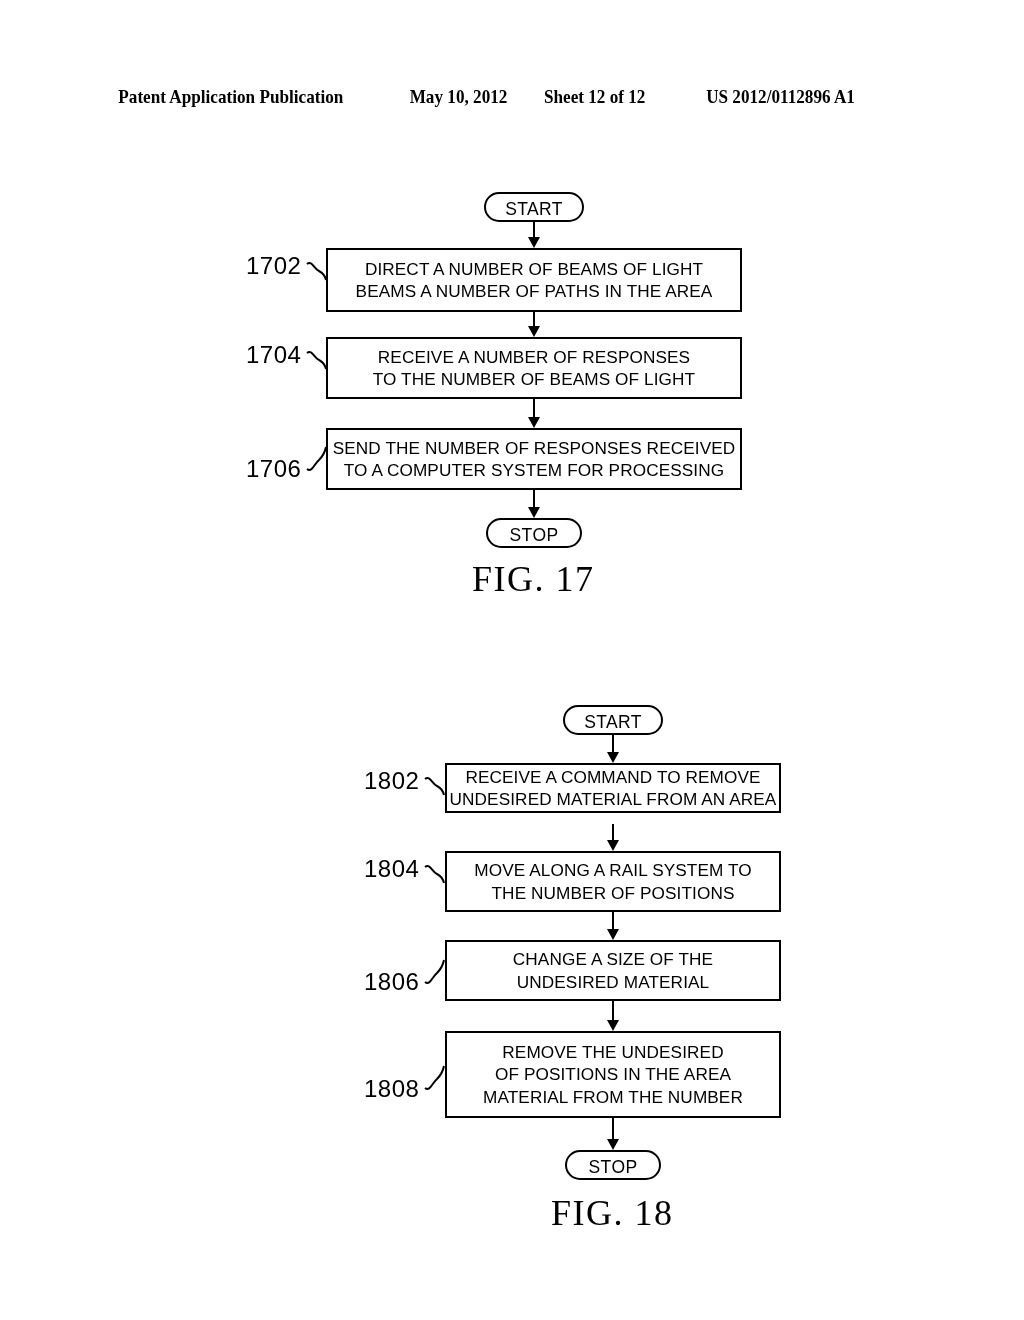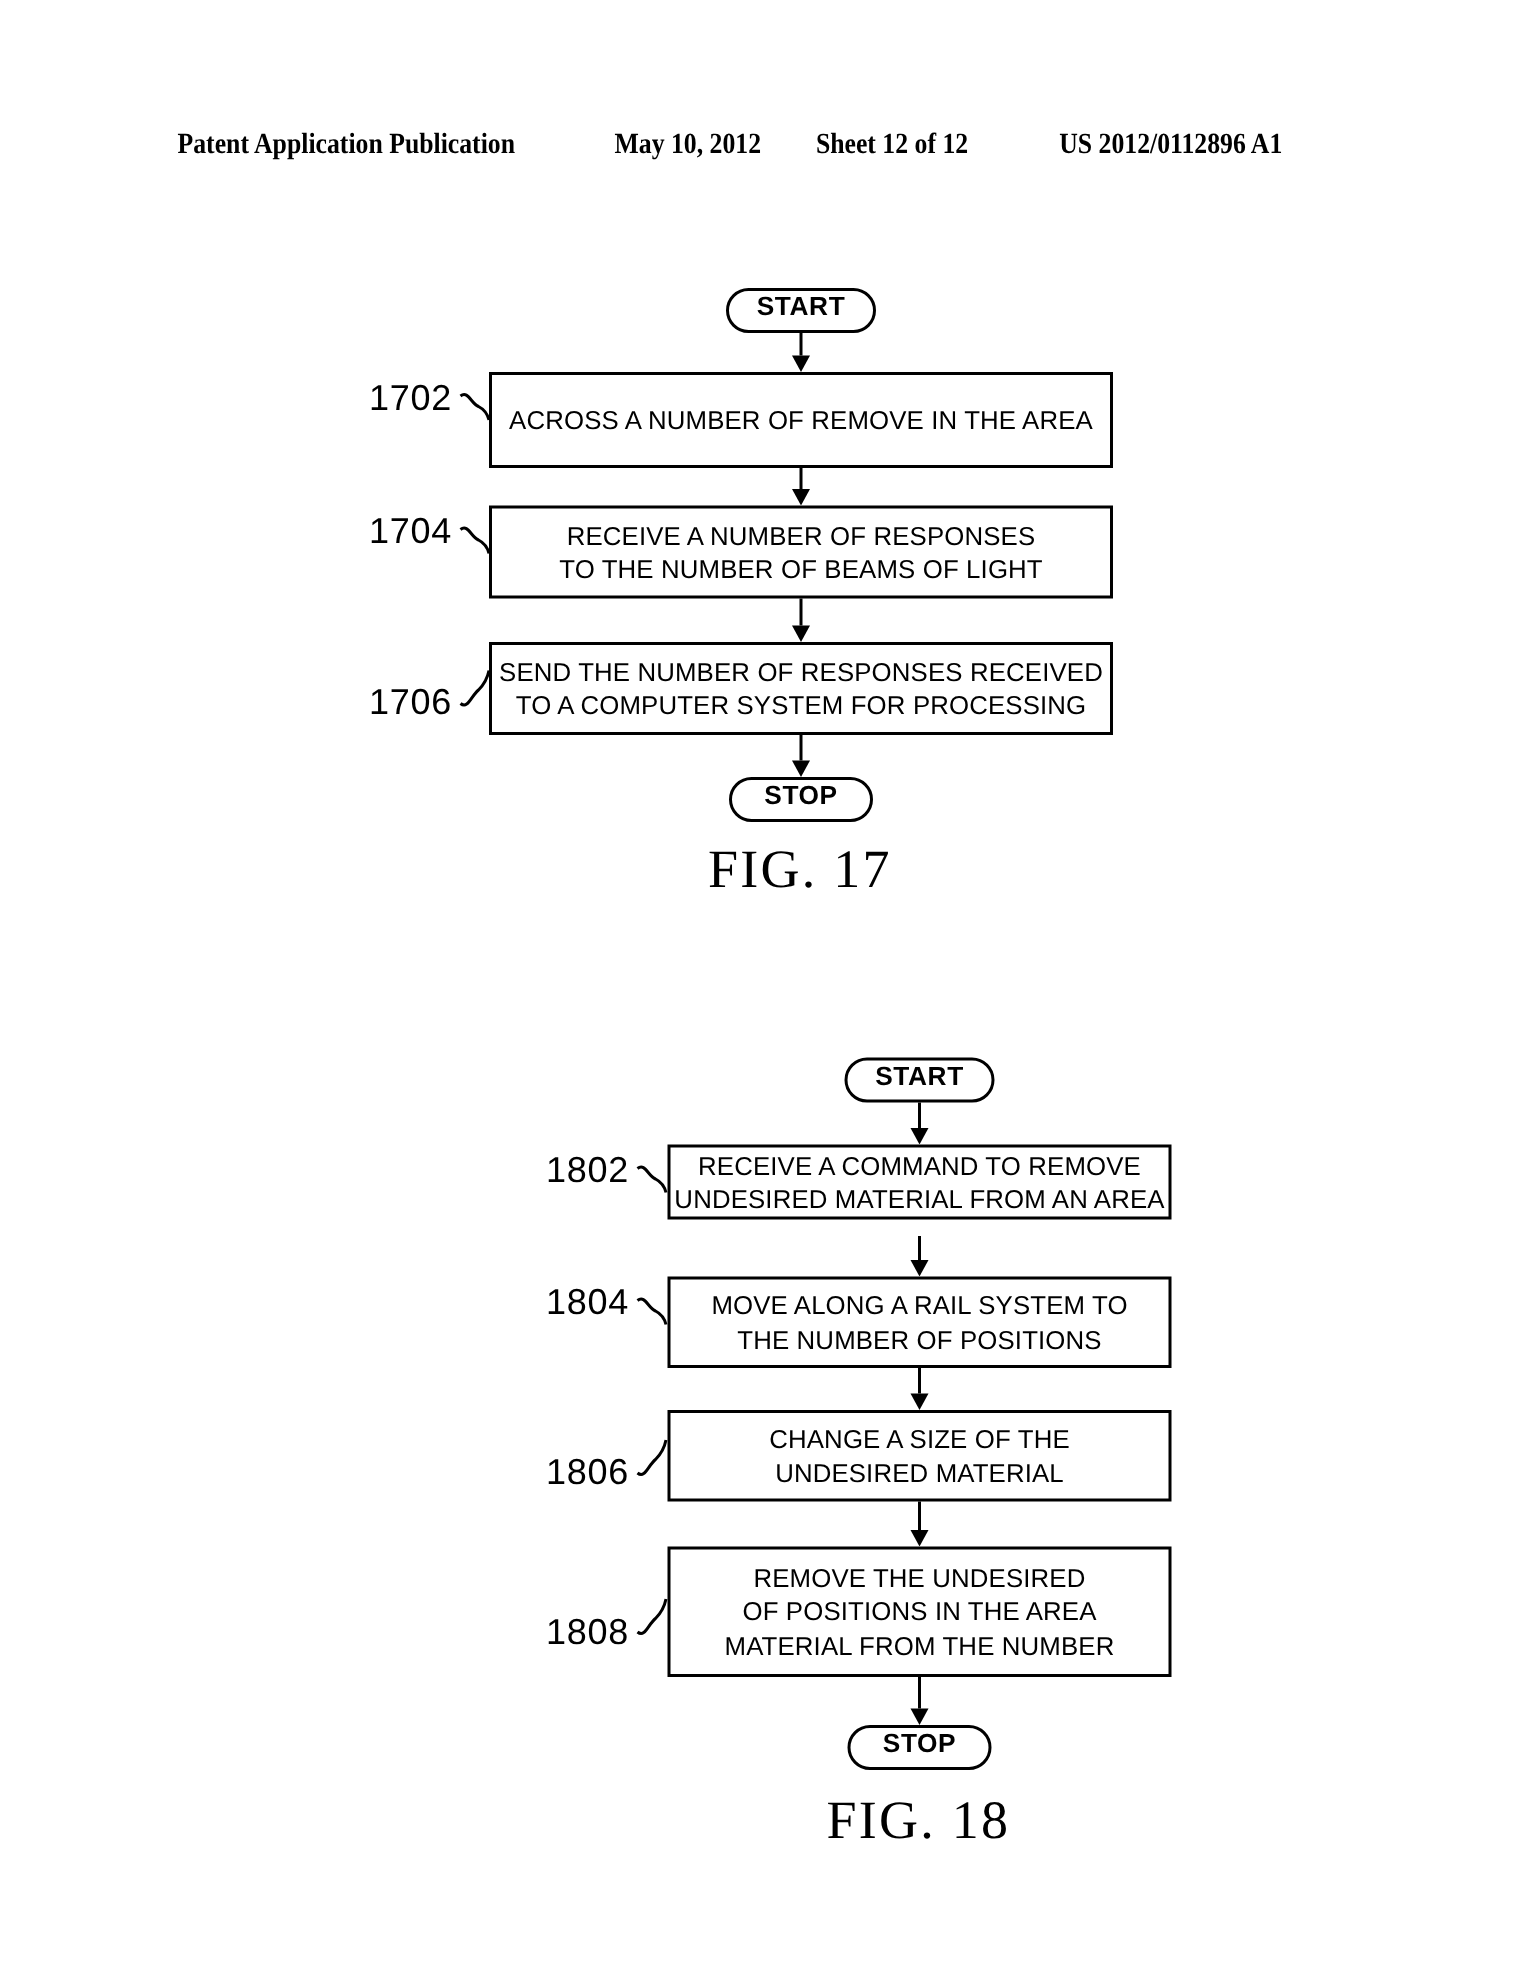--- a/index.html
+++ b/index.html
@@ -40,25 +40,25 @@
   #figure-18 { left: 0; top: 0; width: 1024px; height: 1320px; }
 
   
   .terminal {
     position: absolute;
     box-sizing: border-box;
     border: 2.6px solid #000;
     border-radius: 999px;
     background: #fff;
     display: flex;
-    align-items: flex-start;
+    align-items: flex-end;
     justify-content: center;
     font-size: 17.5px;
     letter-spacing: 0.4px;
-    font-weight: 700;
+    font-weight: 400;
   }
 
   
   .proc-box {
     position: absolute;
     box-sizing: border-box;
     border: 2.6px solid #000;
     background: #fff;
     display: flex;
     align-items: center;
@@ -130,21 +130,22 @@
     <span>START</span>
   </div>
 
   <div class="connector" style="left:525px; top:222px; width:18px; height:26px;">
     <div class="stem" style="height:15px;"></div>
     <div class="head"></div>
   </div>
 
   <div class="proc-box" style="left:326px; top:248px; width:416px; height:64px;">
     <span>
-      <span class="ln">ACROSS A NUMBER OF REMOVE IN THE AREA</span>
+      <span class="ln">DIRECT A NUMBER OF BEAMS OF LIGHT</span>
+      <span class="ln">BEAMS A NUMBER OF PATHS IN THE AREA</span>
     </span>
   </div>
   <div class="ref-num" style="left:246px; top:252px;">1702</div>
   <div class="ref-lead" style="left:306px; top:258px;">
     <svg width="26" height="26" viewBox="0 0 26 26">
       <path d="M1,6 C6,2 8,11 13,13 C17,15 19,18 20,22" fill="none" stroke="#000" stroke-width="2"></path>
     </svg>
   </div>
 
   <div class="connector" style="left:525px; top:312px; width:18px; height:25px;">

